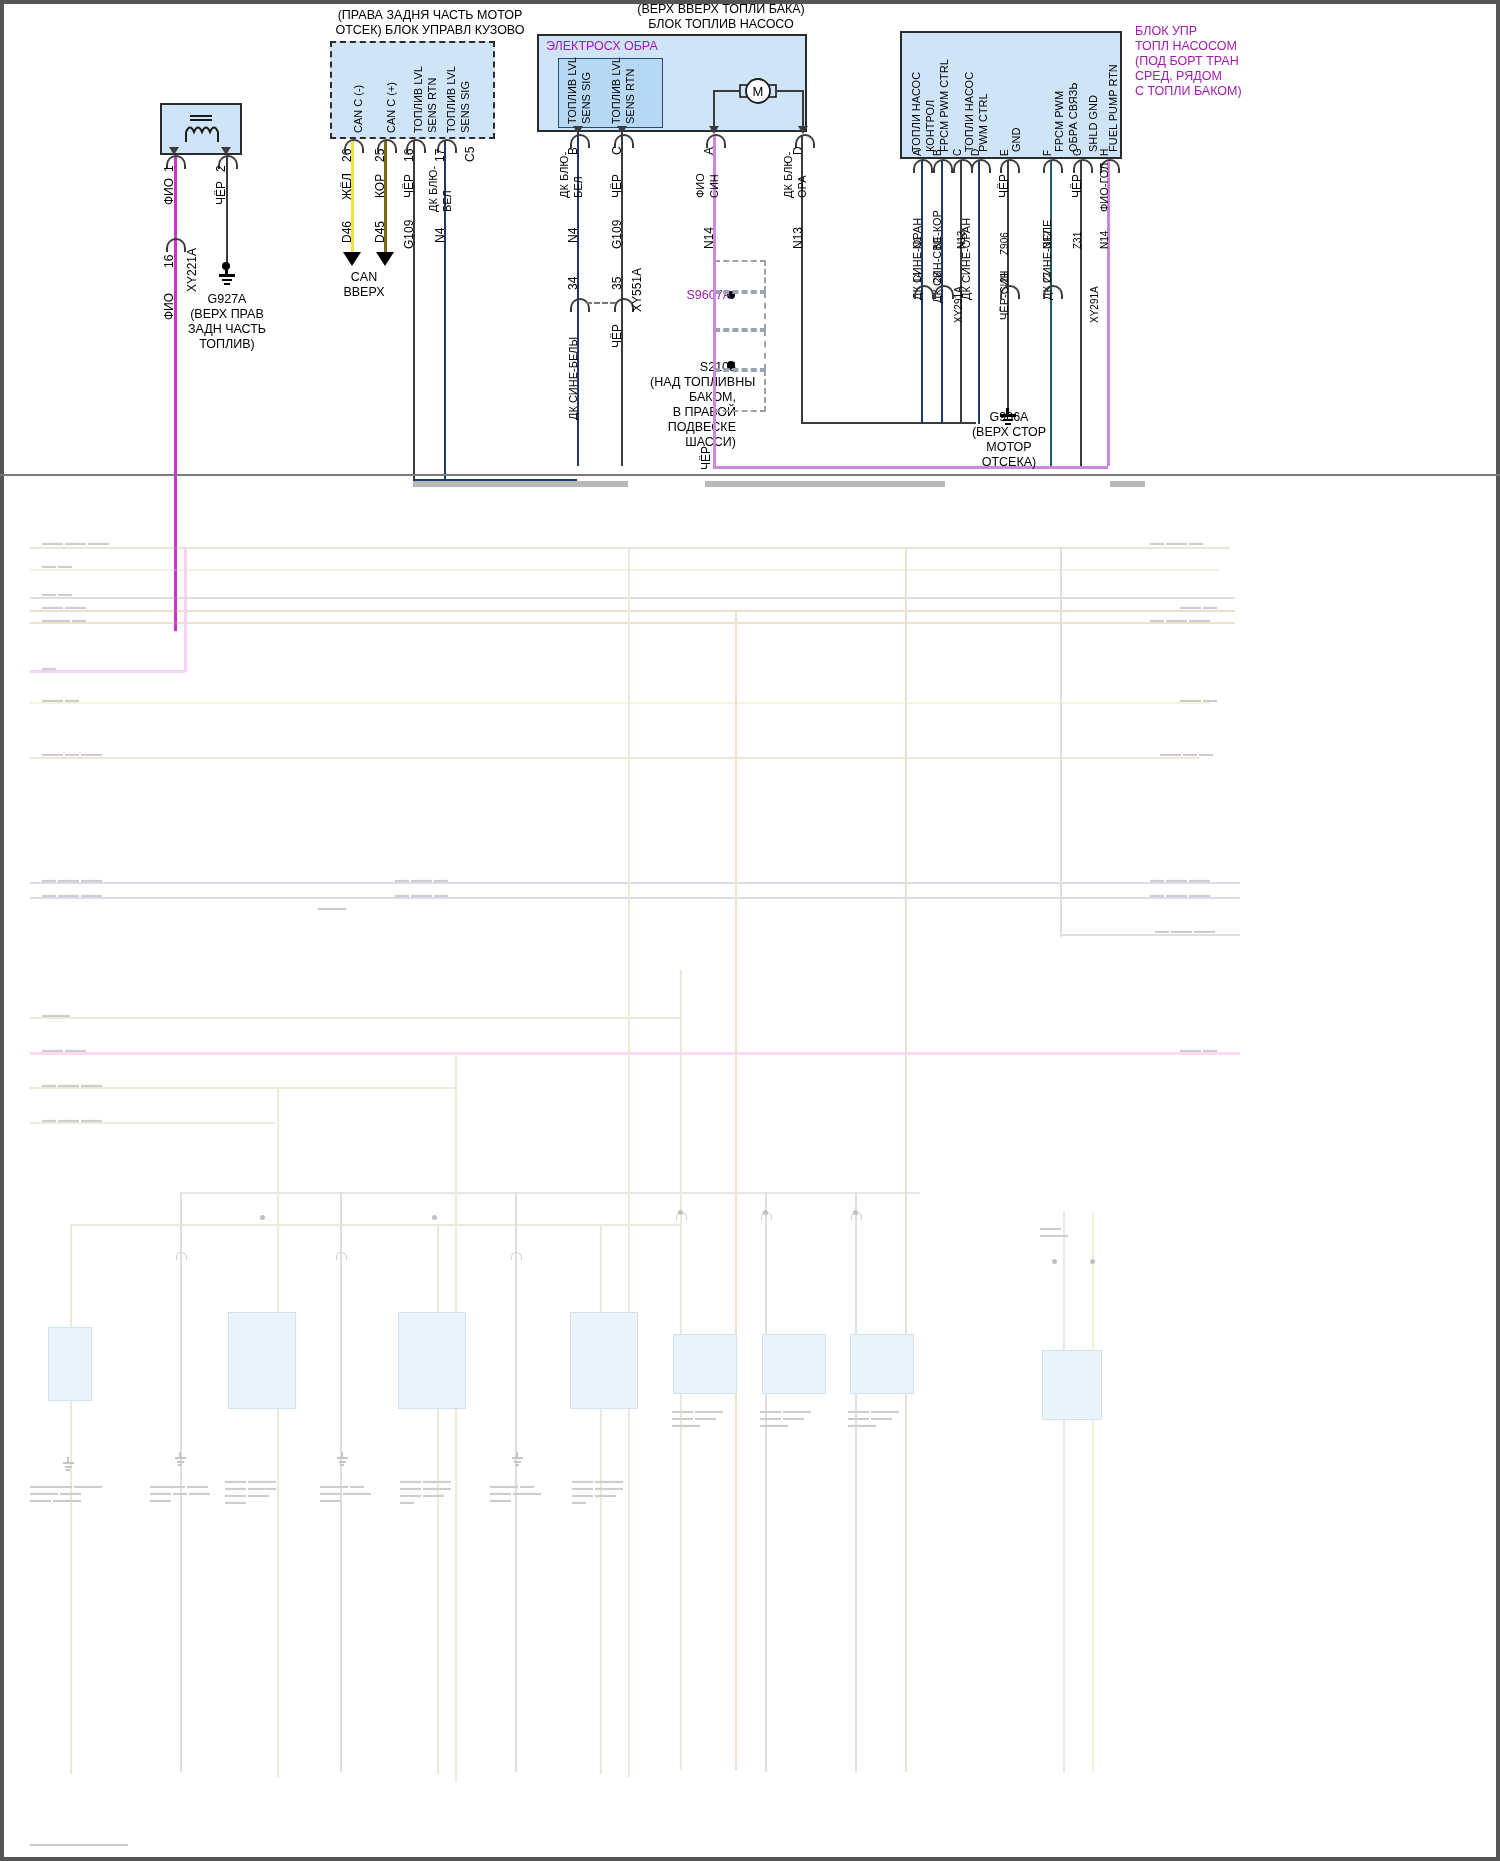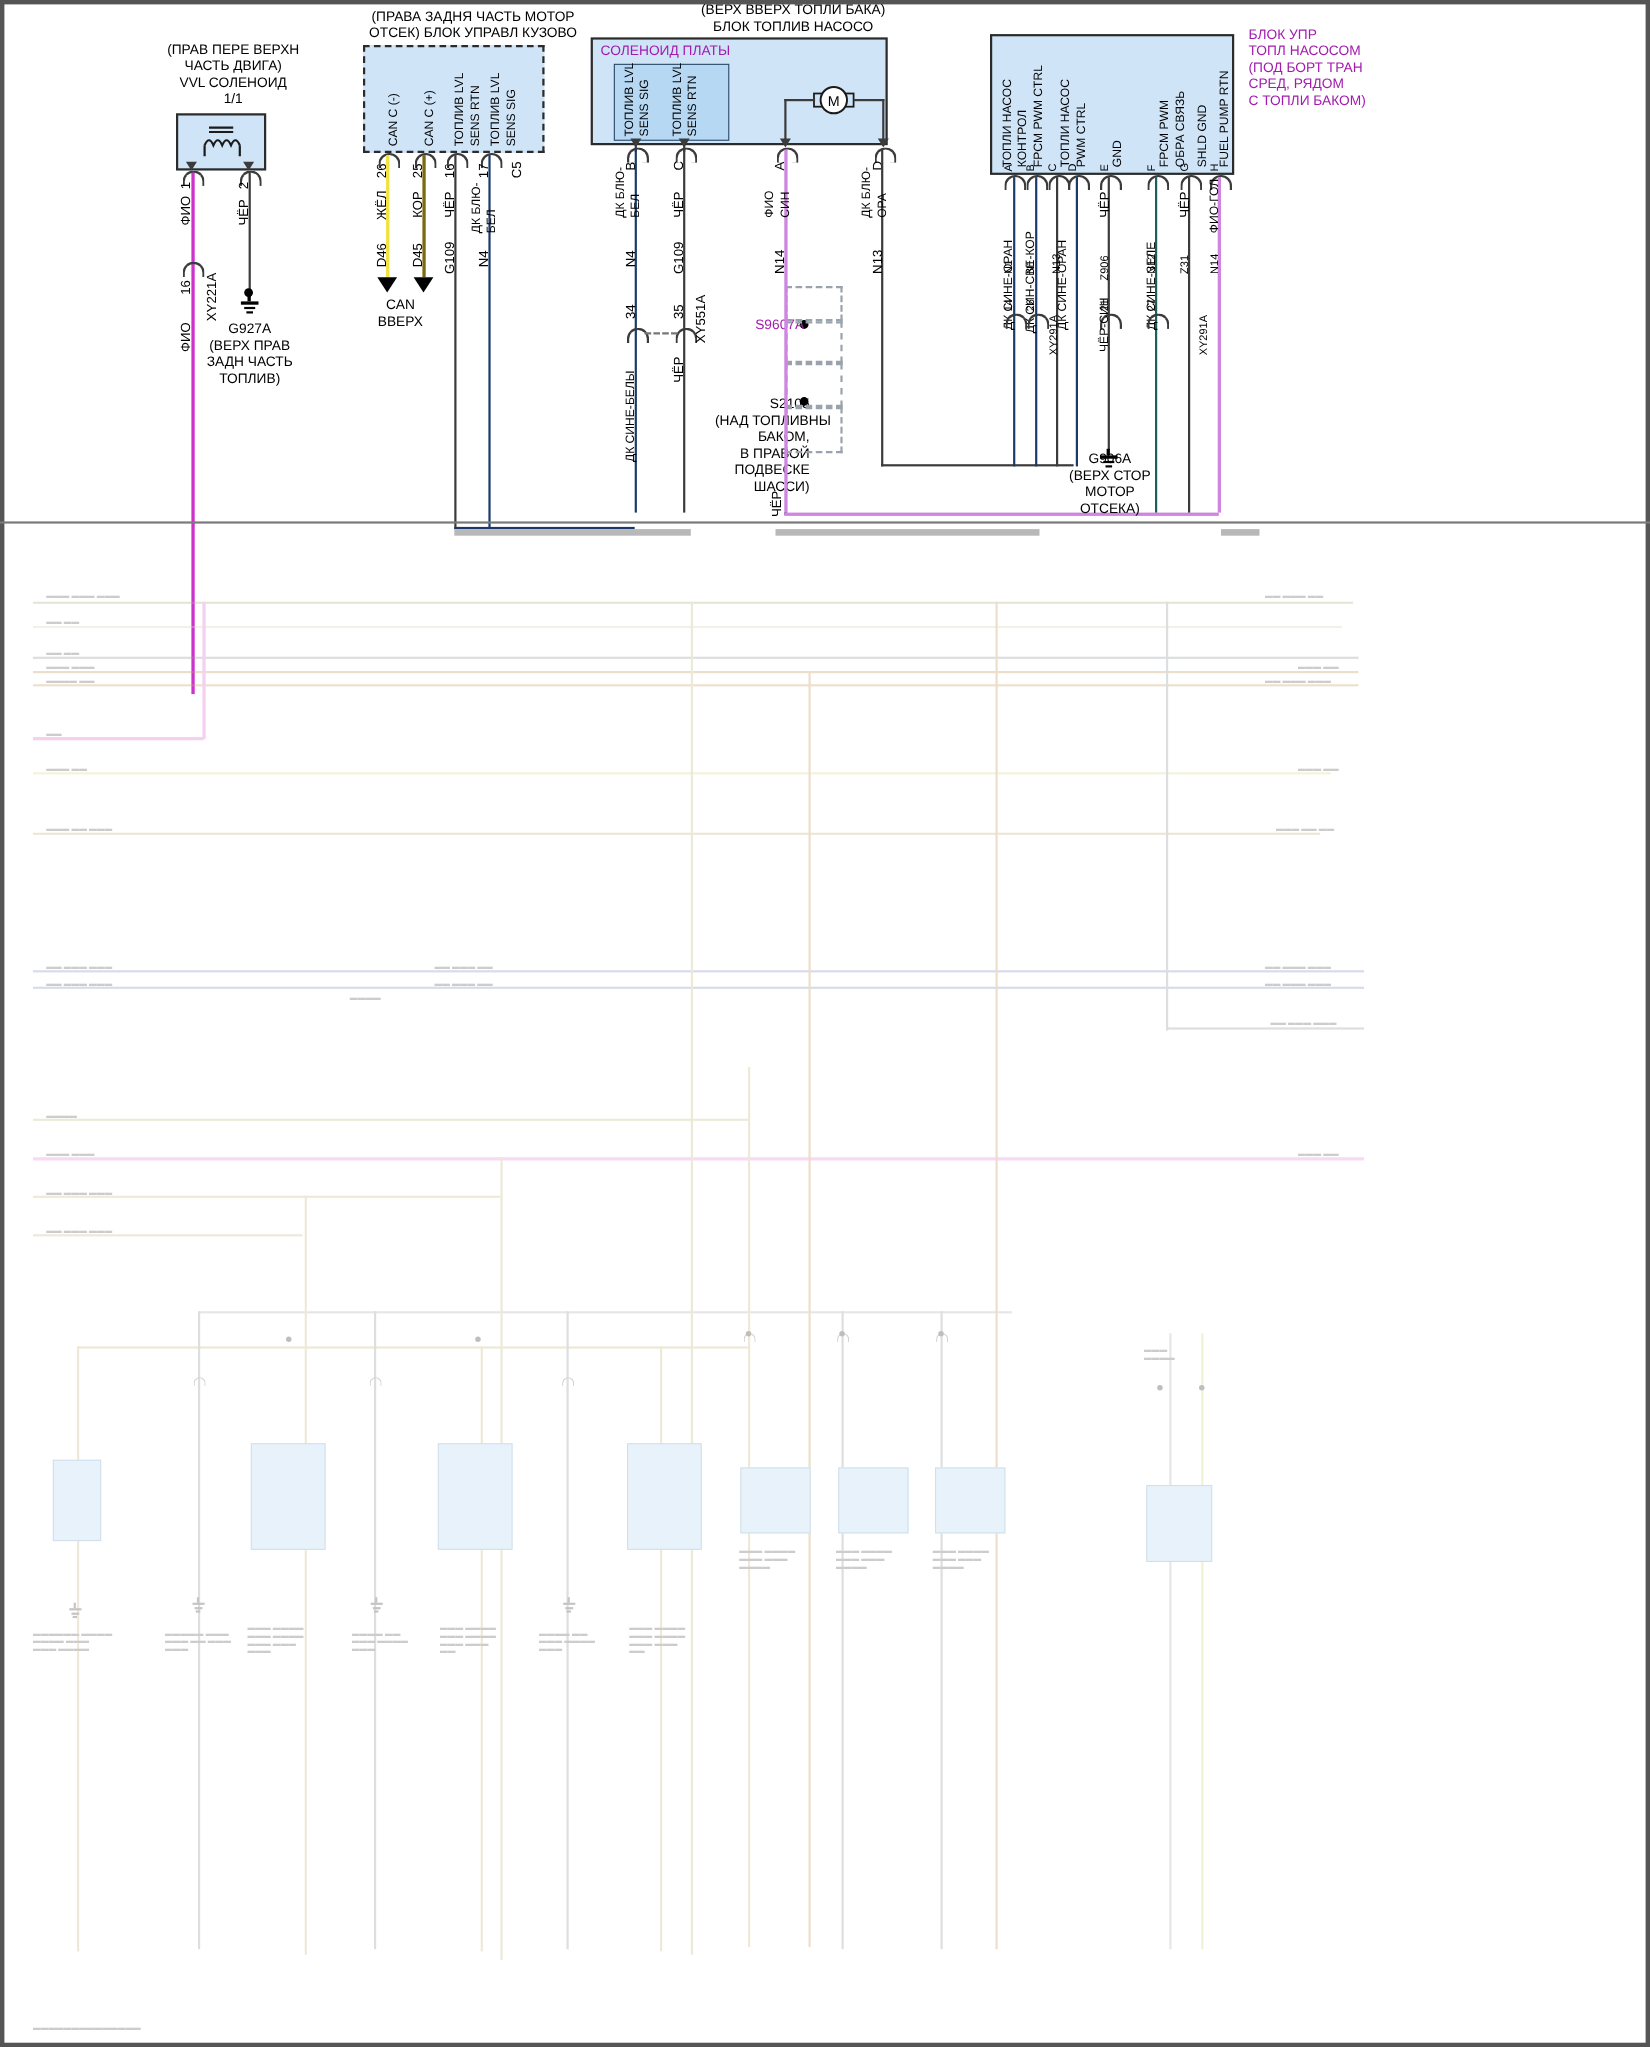--- a/index.html
+++ b/index.html
@@ -51,24 +51,20 @@
   .lgnd i{position:absolute;background:#555;display:block;}
   .ldot{position:absolute;width:5px;height:5px;border-radius:50%;background:#444;}
   .sep{position:absolute;left:0;width:1500px;height:2px;background:#7a7a7a;}
 </style>
 </head>
 <body>
 
 <div id="page">
   <div class="frame"></div>
 
-  <div class="cap" style="left:112px;top:38px;width:200px;">(ПРАВ ПЕРЕ ВЕРХН
-ЧАСТЬ ДВИГА)
-VVL СОЛЕНОИД
-1/1</div>
 
   <div class="blk" style="left:160px;top:103px;width:82px;height:52px;"></div>
 
   <div class="a" style="left:178px;top:112px;">
     <svg width="48" height="34" viewBox="0 0 48 34">
       <line x1="12" y1="4" x2="34" y2="4" stroke="#1b1b1b" stroke-width="2"></line>
       <line x1="12" y1="8" x2="34" y2="8" stroke="#1b1b1b" stroke-width="2"></line>
       <path d="M8 20 q4 -9 8 0 q4 -9 8 0 q4 -9 8 0 q4 -9 8 0" fill="none" stroke="#1b1b1b" stroke-width="2"></path>
       <line x1="8" y1="20" x2="8" y2="30" stroke="#1b1b1b" stroke-width="2"></line>
       <line x1="40" y1="20" x2="40" y2="30" stroke="#1b1b1b" stroke-width="2"></line>
@@ -148,21 +144,21 @@
   <div class="arrow-big" style="left:376px;top:252px;"></div>
   <div class="cap" style="left:322px;top:270px;width:84px;">CAN
 ВВЕРХ</div>
 
   <div class="hwire" style="left:413px;top:479px;width:164px;background:#1b3a6b;"></div>
 
   <div class="cap" style="left:576px;top:2px;width:290px;">(ВЕРХ ВВЕРХ ТОПЛИ БАКА)
 БЛОК ТОПЛИВ НАСОСО</div>
 
   <div class="blk" style="left:537px;top:34px;width:270px;height:98px;"></div>
-  <div class="capL" style="left:546px;top:39px;width:160px;font-size:12.5px;">СОЛЕНОИД ПЛАТЫ</div>
+  <div class="capL" style="left:546px;top:39px;width:160px;font-size:12.5px;">ЭЛЕКТРОСХ ОБРА</div>
   <div class="blk inner" style="left:558px;top:58px;width:105px;height:70px;"></div>
 
   <div class="v small" style="left:566px;top:124px;">ТОПЛИВ LVL</div>
   <div class="v small" style="left:580px;top:124px;">SENS SIG</div>
   <div class="v small" style="left:610px;top:124px;">ТОПЛИВ LVL</div>
   <div class="v small" style="left:624px;top:124px;">SENS RTN</div>
 
   <div class="wire" style="left:577px;top:128px;height:10px;"></div>
   <div class="wire" style="left:621px;top:128px;height:10px;"></div>
   <div class="arrow-d" style="left:573px;top:126px;"></div>

